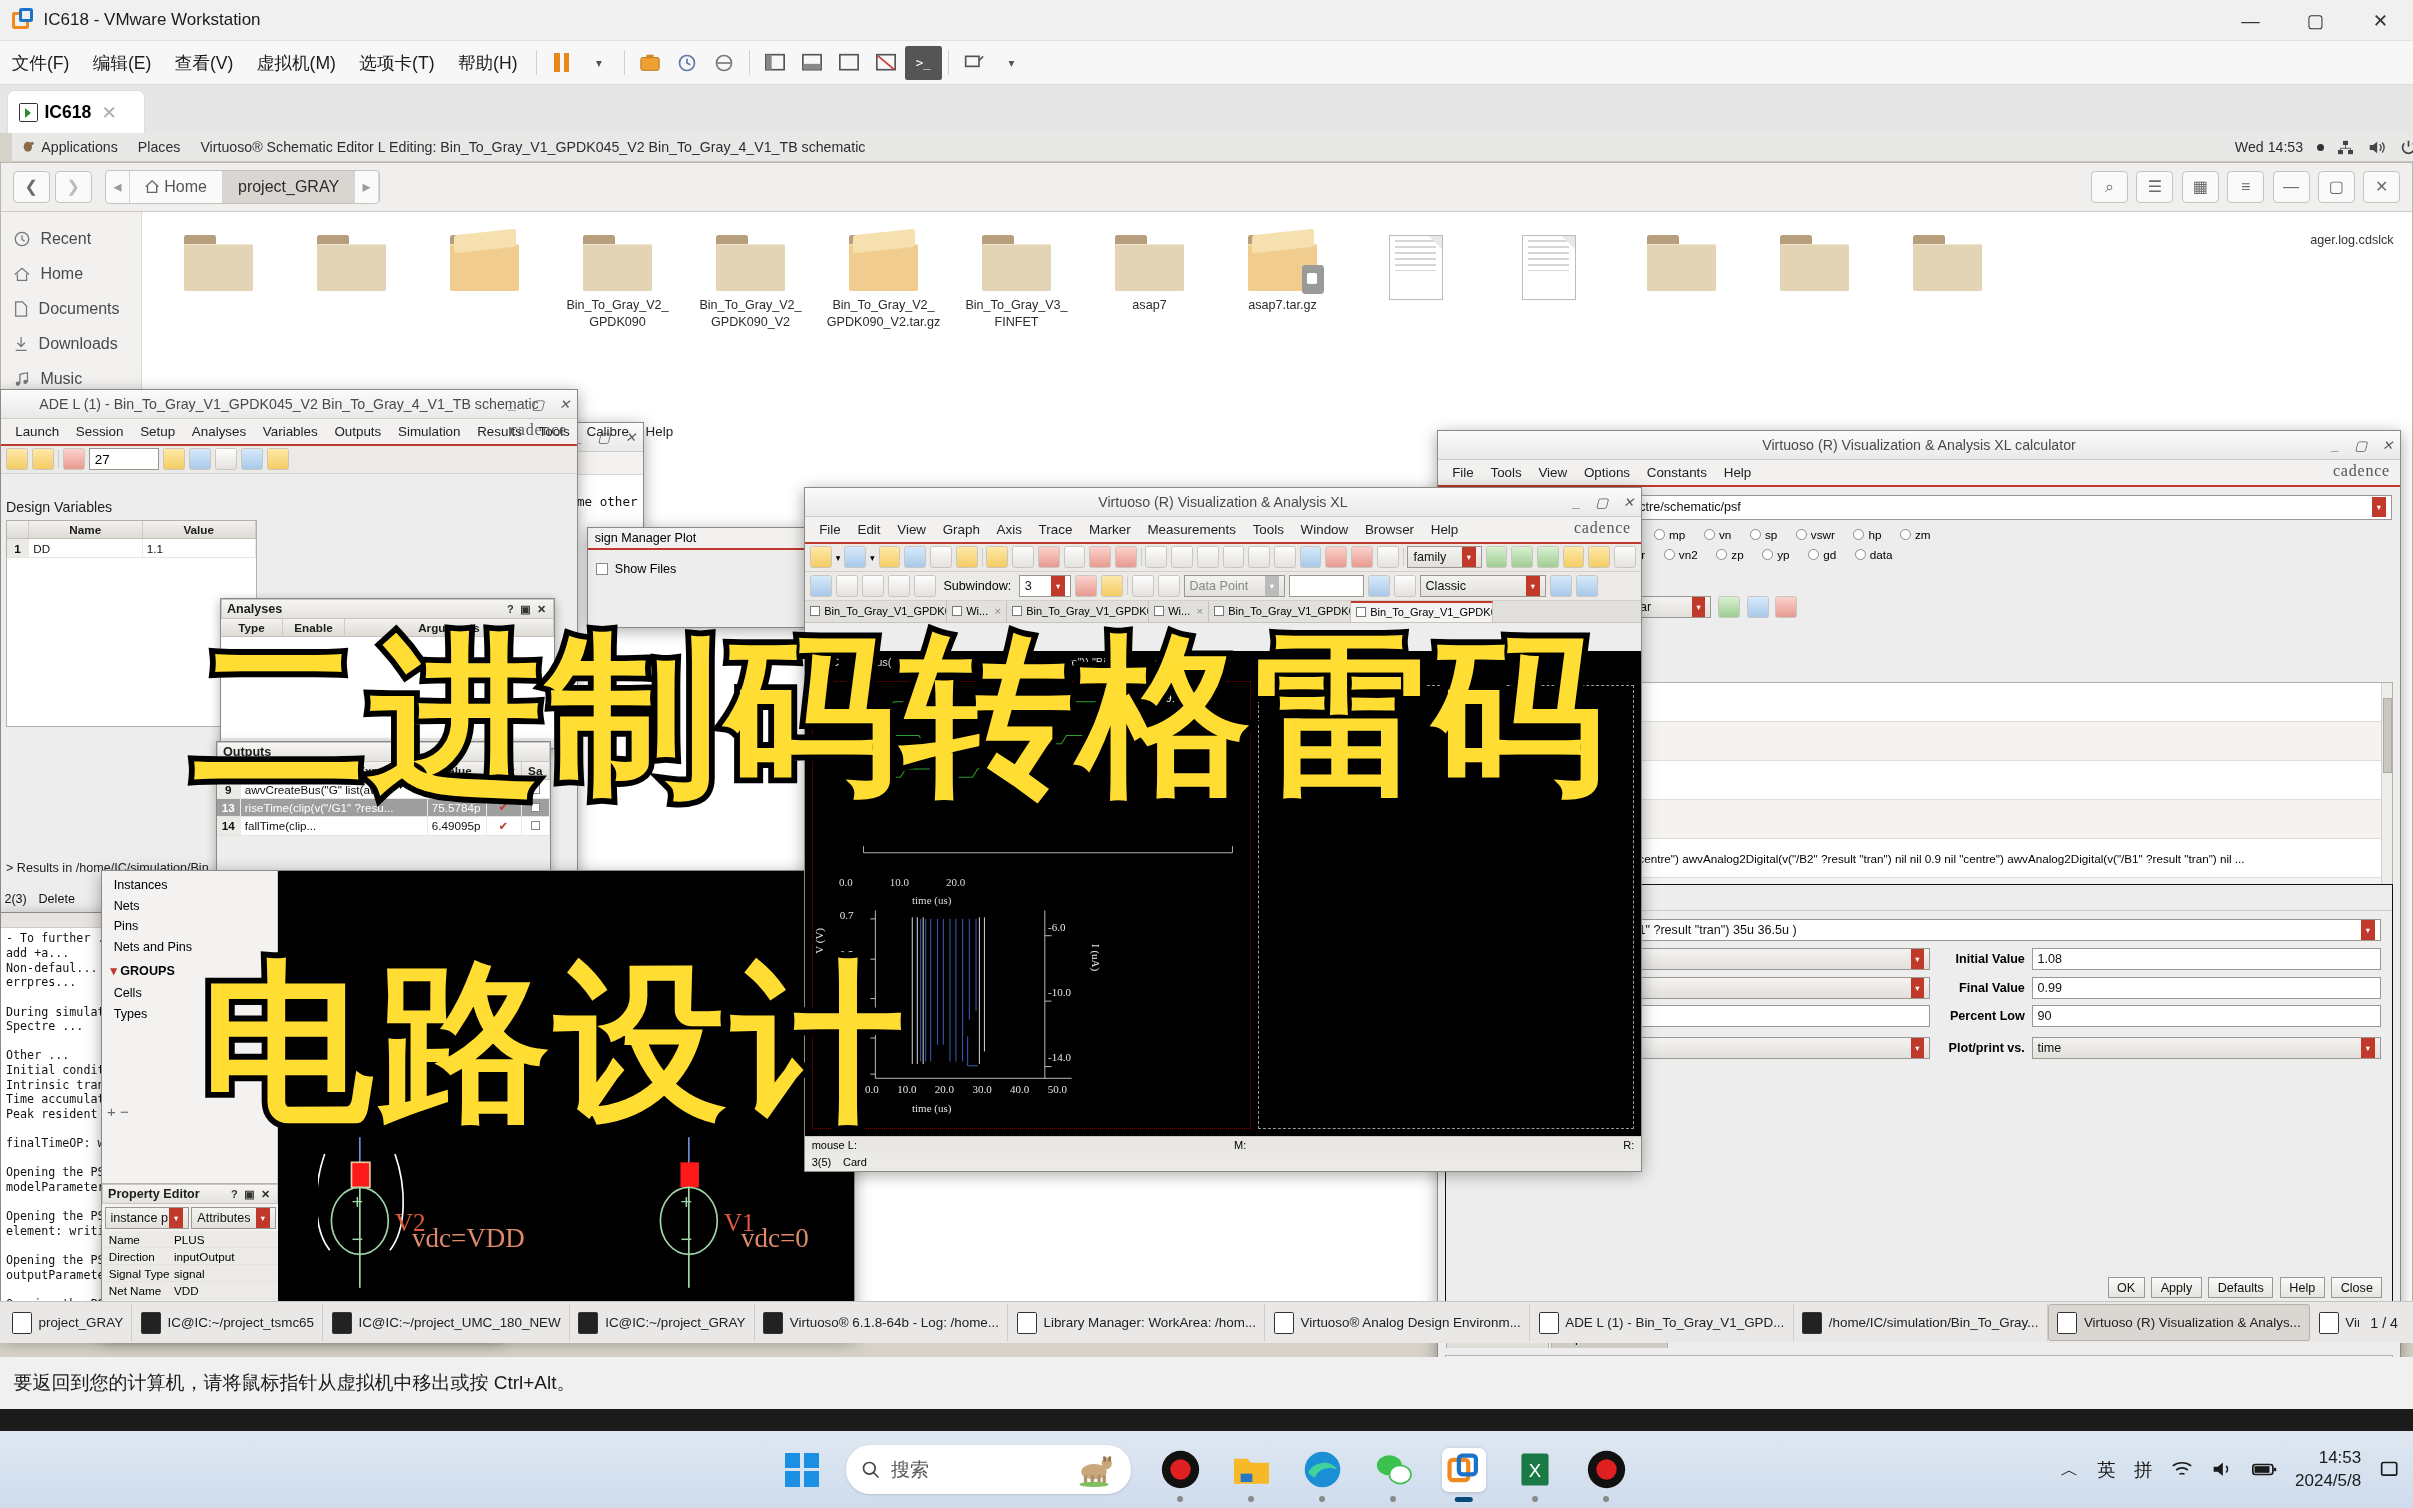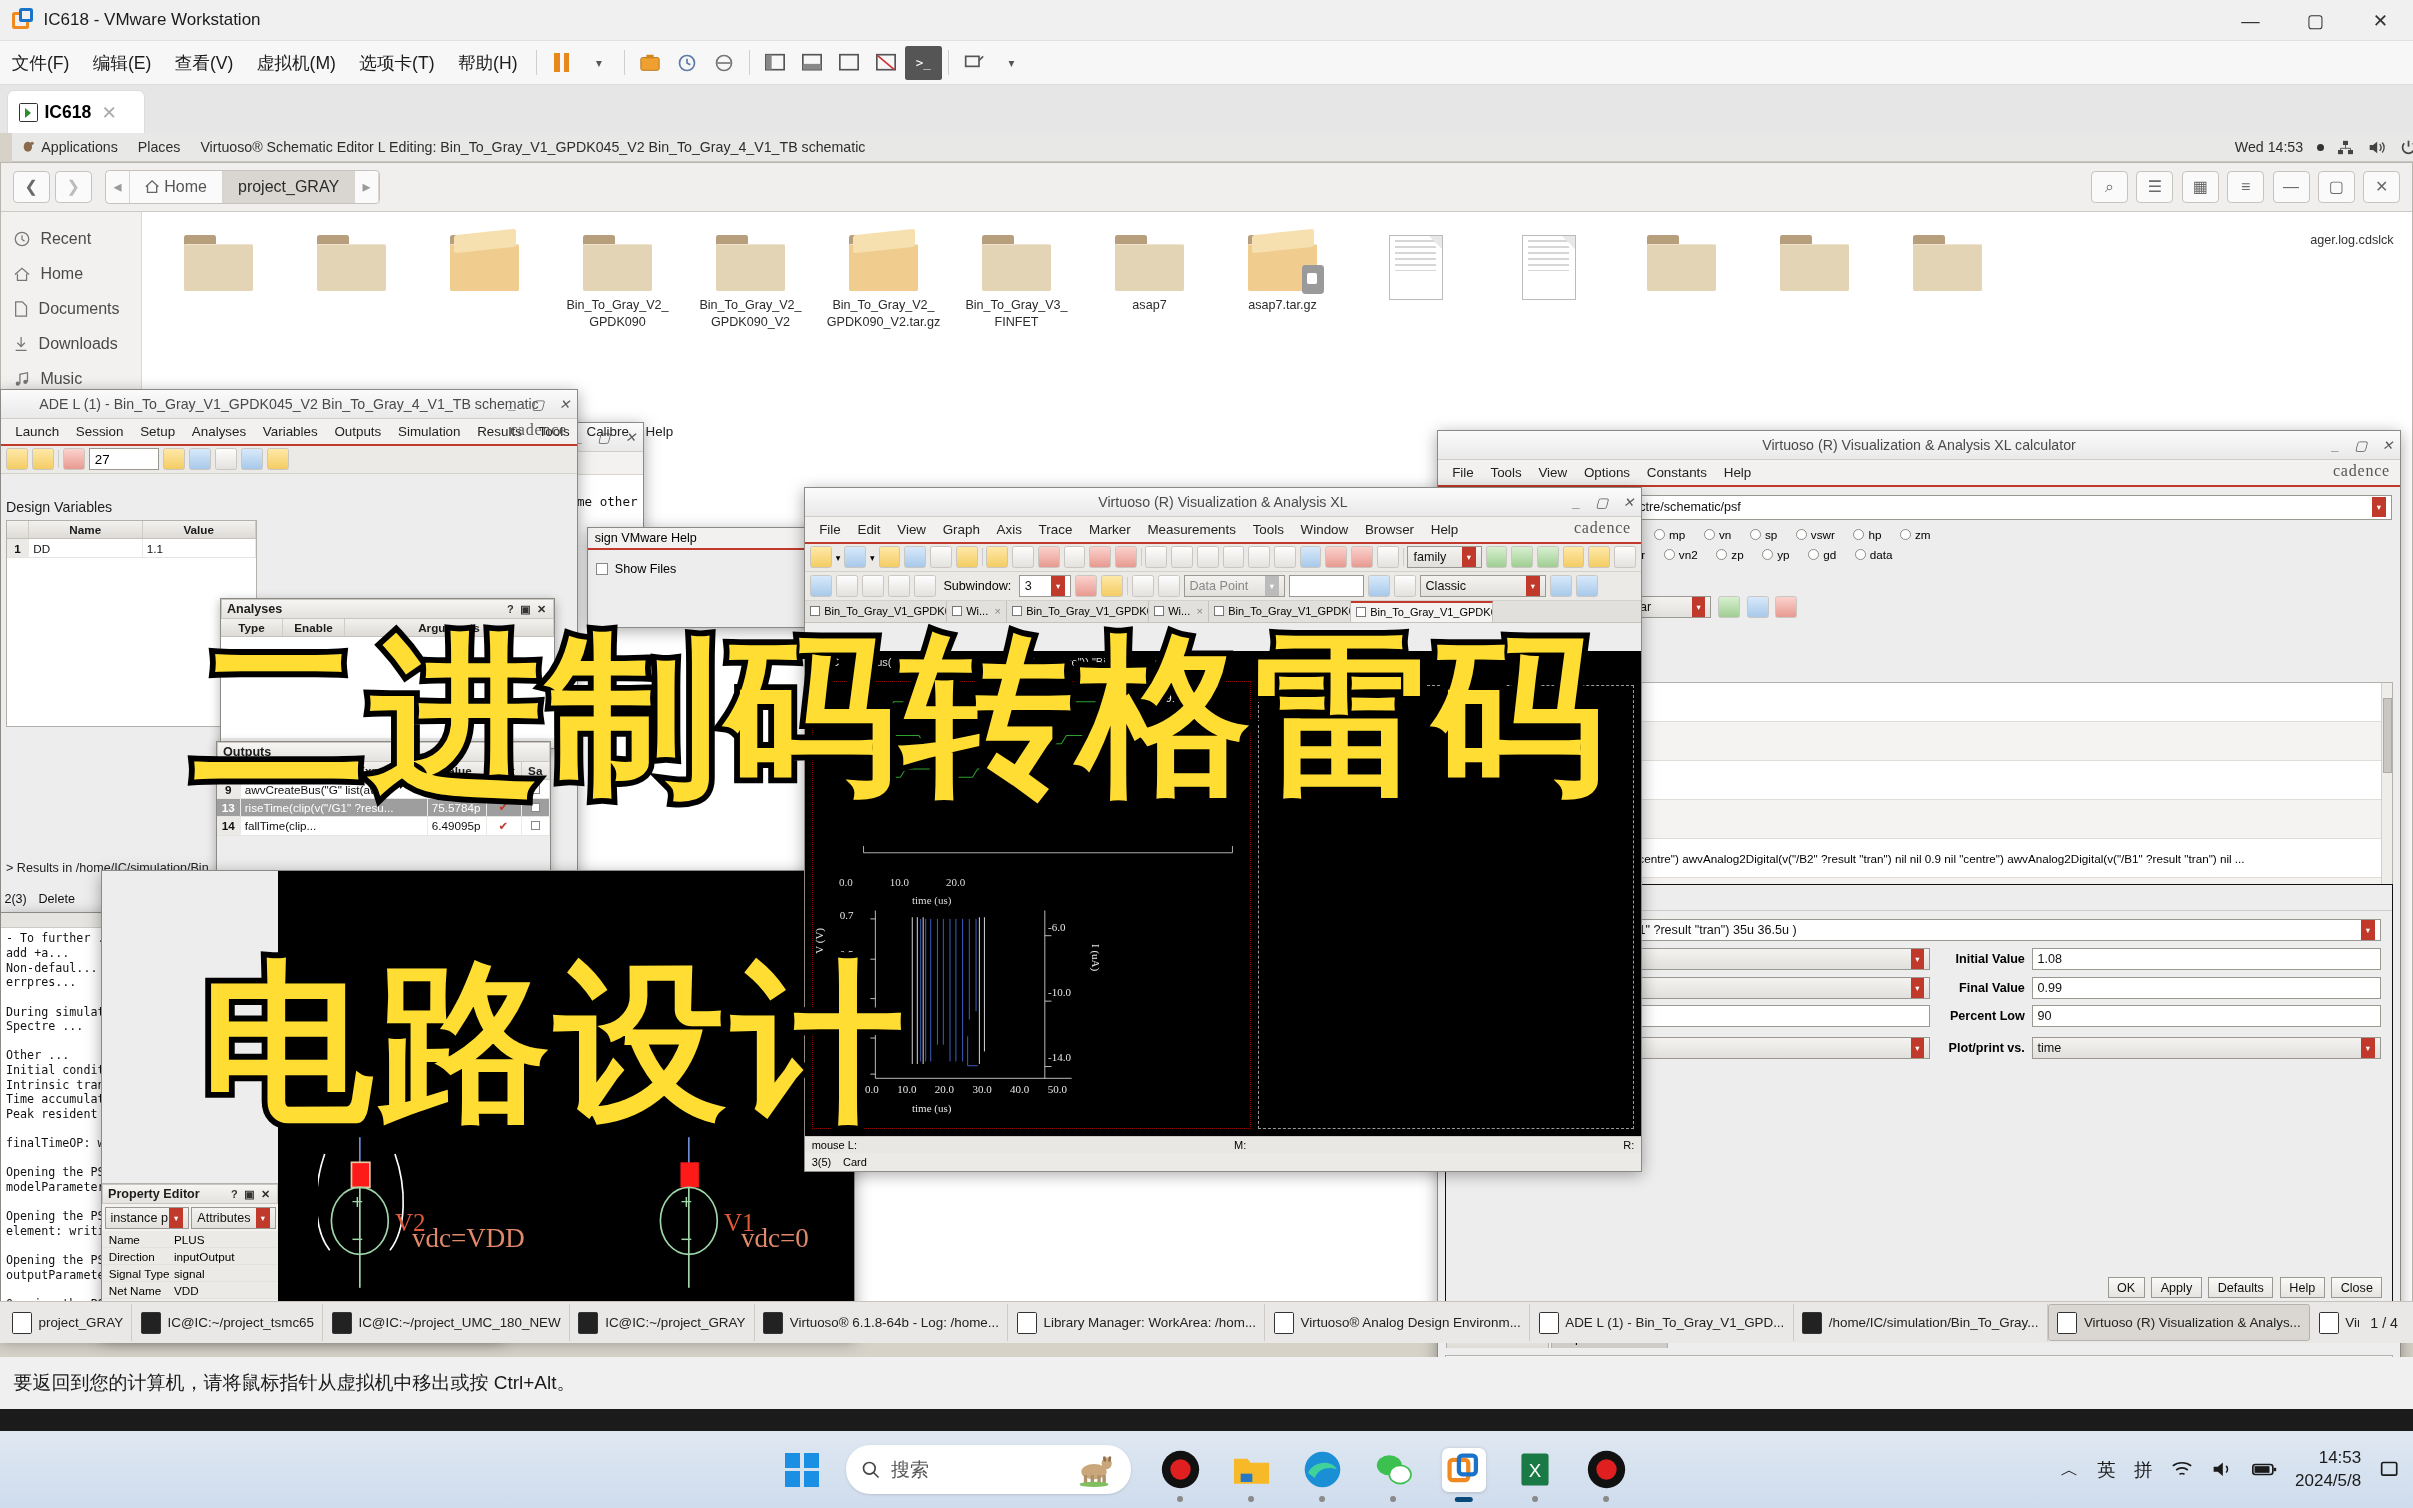--- a/index.html
+++ b/index.html
@@ -481,21 +481,21 @@
       </div>
       <div class="term">
         <div>[IC@IC project_GRAY]$ virtuoso</div>
         <div>*WARNING* file /home/IC/CDS.log File is already locked by some other process.</div>
         <div>[IC@IC project_GRAY]$ virtuoso</div>
       </div>
     </div>
 
     <div class="win" style="left:587px; top:394px; width:251px; height:101px;">
       <div style="height:22px;background:#f2f1ef;display:flex;align-items:center;gap:8.4px;padding-left:6.7px;font-size:12.6px;border-bottom:2.5px solid #c0392b">
-        <span>sign VMware   Help</span>
+        <span>sign Manager   Plot</span>
       </div>
       <div style="padding:11.7px 8.4px; font-size:12.6px; display:flex; align-items:center; gap:6.7px">
         <span style="width:11.7px;height:11.7px;border:0.8px solid #888;background:#fff;display:inline-block"></span>
         <span>Show Files</span>
       </div>
     </div>
 
     <div class="win" style="left:0px; top:256px; width:578px; height:536px;">
       <div class="win-tb">
         <span class="t">ADE L (1) - Bin_To_Gray_V1_GPDK045_V2 Bin_To_Gray_4_V1_TB schematic</span>
@@ -649,20 +649,32 @@
         <span>L226</span>
         <span>C58</span>
       </div>
       <div class="scrollv">
           <i></i>
         </div>
     </div>
 
     <div class="win" style="left:101px; top:737px; width:754px; height:469px;">
 
+      <div style="position:absolute;left:0;top:0;width:176px;bottom:50px;background:#f3f2f0;border-right:0.8px solid #cdcac5;padding-top:3.4px;font-size:12.6px">
+        <div style="padding:3.4px 11.7px">Instances</div>
+        <div style="padding:3.4px 11.7px">Nets</div>
+        <div style="padding:3.4px 11.7px">Pins</div>
+        <div style="padding:3.4px 11.7px">Nets and Pins</div>
+        <div style="padding:5px 8.4px;font-weight:bold">
+          <span style="color:#c0392b">▾</span>
+          <span>GROUPS</span></div>
+        <div style="padding:3.4px 11.7px">Cells</div>
+        <div style="padding:3.4px 11.7px">Types</div>
+        <div style="position:absolute;left:5px;bottom:168px;font-size:15px;color:#666">+ −</div>
+      </div>
 
       <div style="position:absolute;left:0;top:312px;width:176px;height:107px;background:#f3f2f0;border-top:0.8px solid #b5b2ad">
         <div class="pnl-h">
           <span>Property Editor</span>
           <span class="btns">? ▣ ✕</span>
           </div>
         <div style="display:flex;gap:2.5px;padding:2.5px 2.5px">
           <span class="combo" style="flex:1">
             <span>instance p</span>
               <span class="arw">▾</span>

